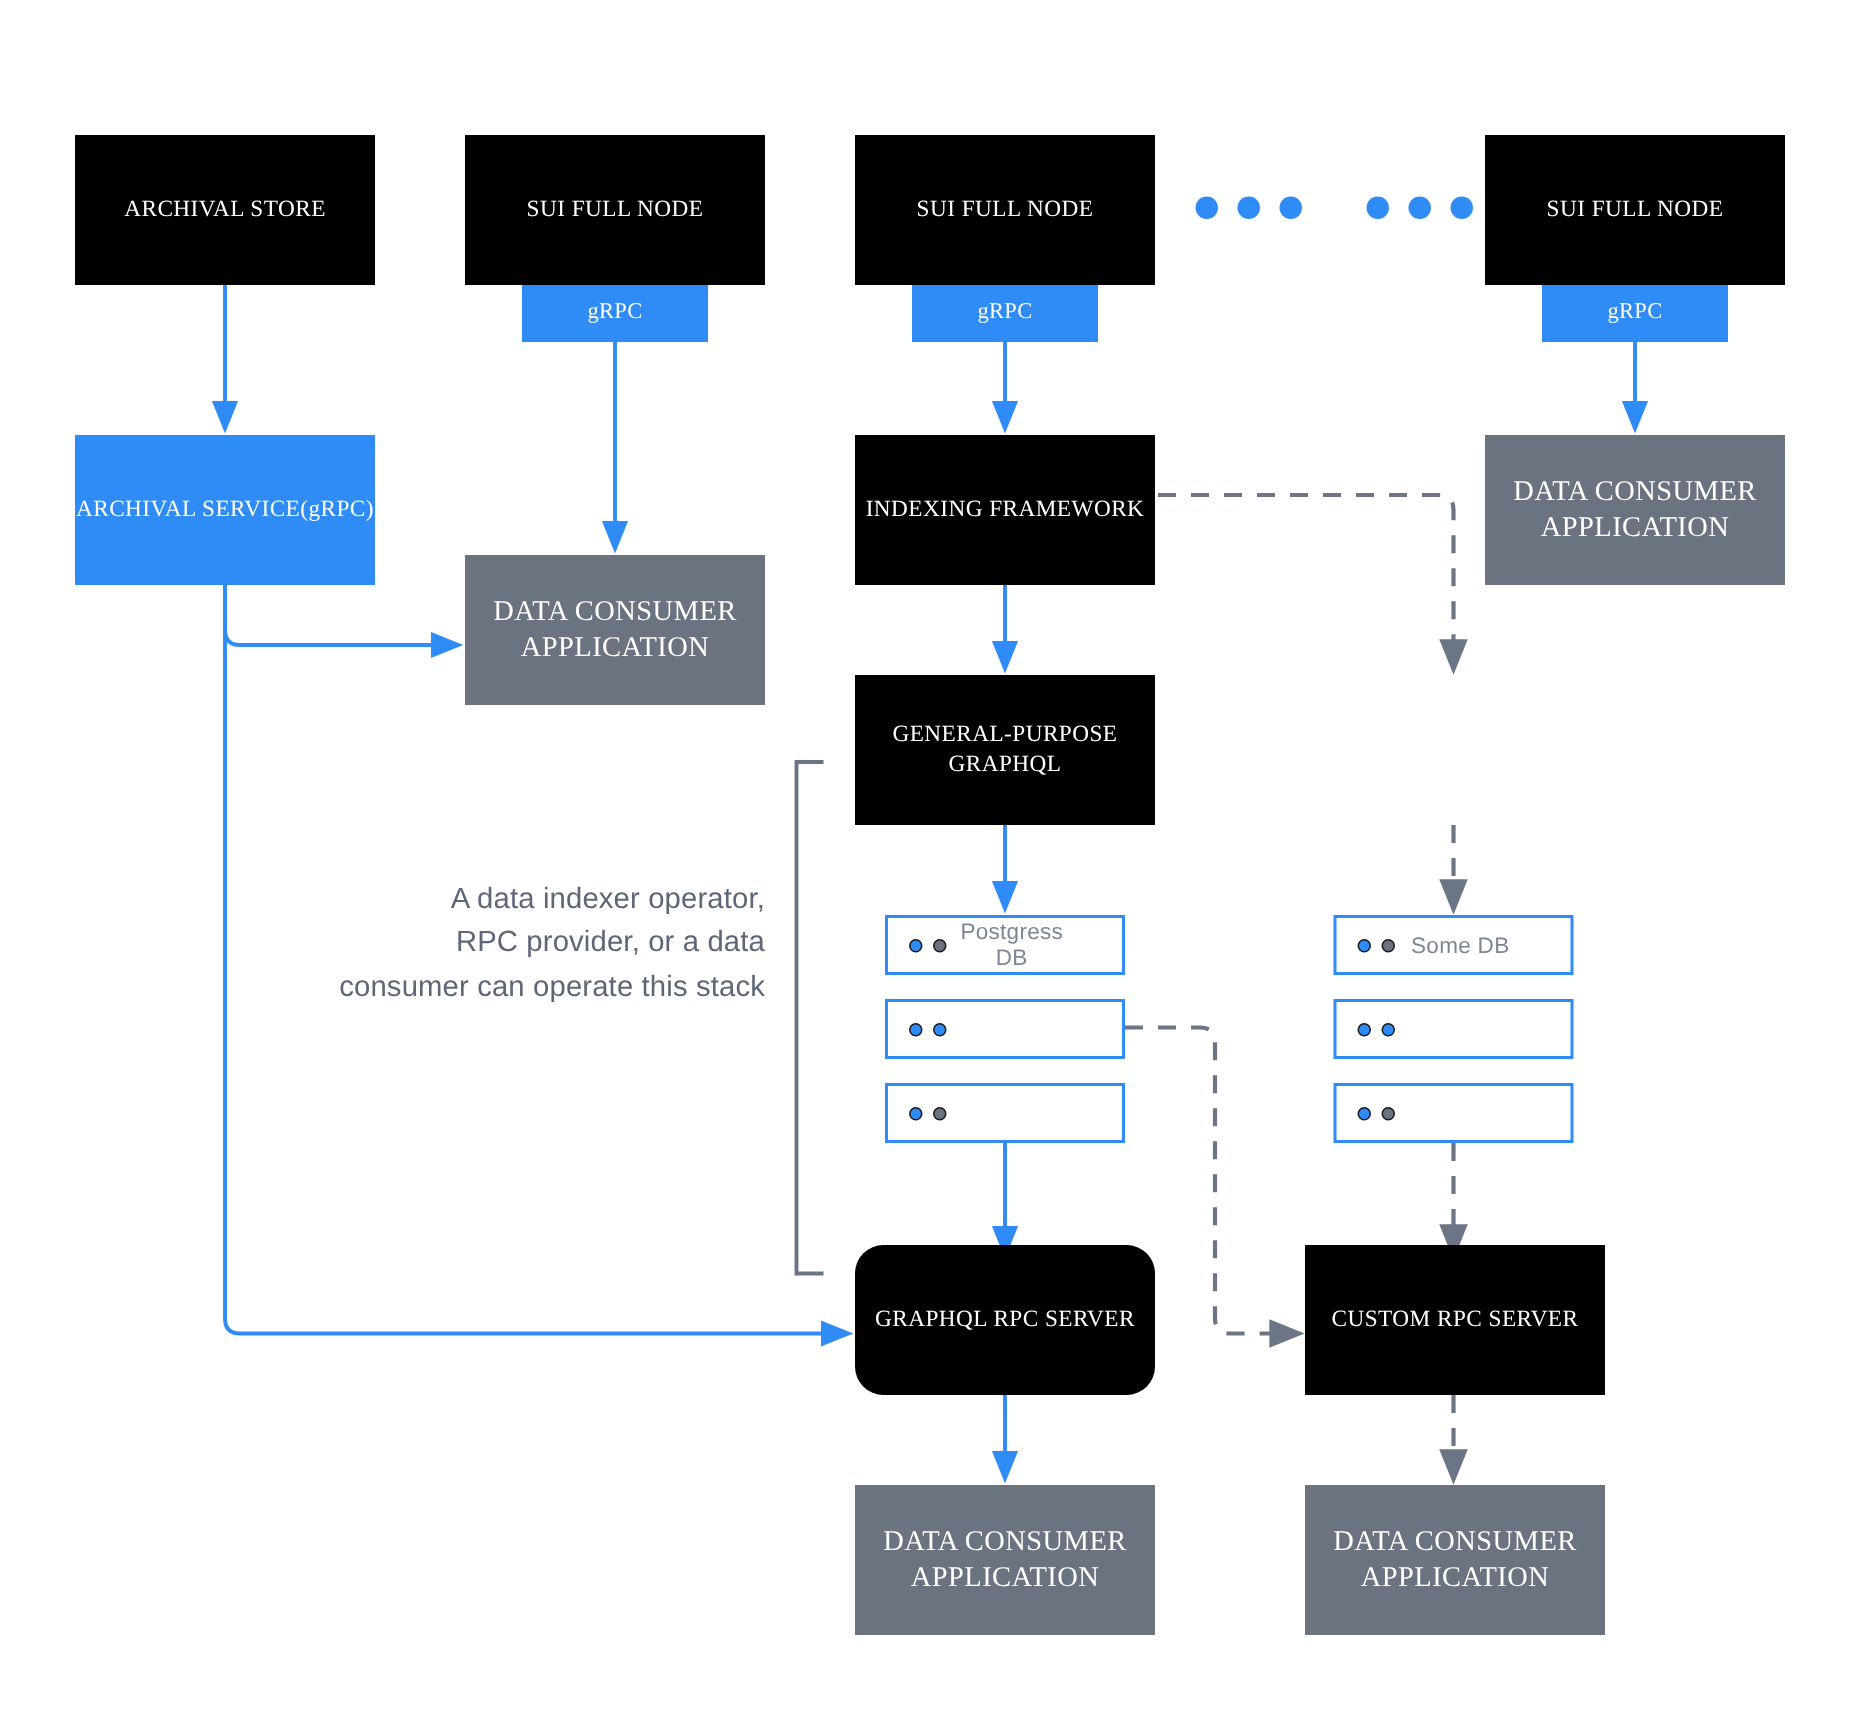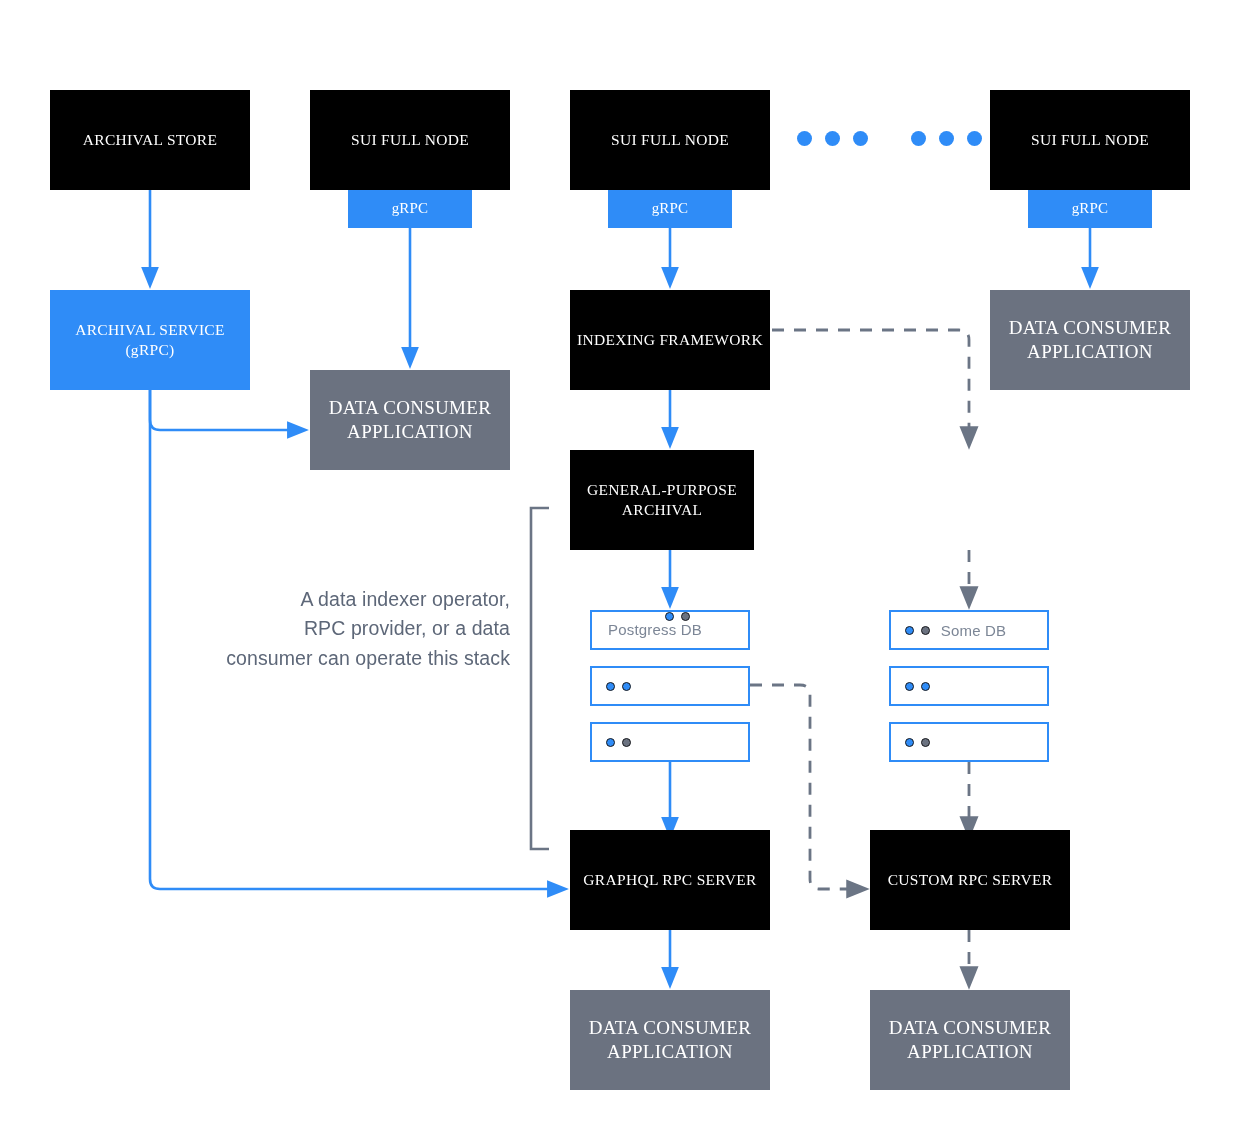--- a/index.html
+++ b/index.html
@@ -130,46 +130,46 @@
   <div class="node chip-blue" style="left:348px;top:190px;width:124px;height:38px;">
     <span>gRPC</span>
   </div>
   <div class="node chip-blue" style="left:608px;top:190px;width:124px;height:38px;">
     <span>gRPC</span>
   </div>
   <div class="node chip-blue" style="left:1028px;top:190px;width:124px;height:38px;">
     <span>gRPC</span>
   </div>
 
-  <div class="node node-blue" style="left:50px;top:290px;width:200px;height:100px;flex-direction:column;text-align:center;">
+  <div class="node node-blue" style="left:50px;top:290px;width:200px;height:100px;flex-direction:row;text-align:center;">
     <span>ARCHIVAL SERVICE</span>
     <span>(gRPC)</span>
   </div>
 
   <div class="node node-black" style="left:570px;top:290px;width:200px;height:100px;">
     <span>INDEXING FRAMEWORK</span>
   </div>
 
   <div class="node node-gray" style="left:990px;top:290px;width:200px;height:100px;flex-direction:column;">
     <span>DATA CONSUMER</span>
     <span>APPLICATION</span>
   </div>
 
   <div class="node node-gray" style="left:310px;top:370px;width:200px;height:100px;flex-direction:column;">
     <span>DATA CONSUMER</span>
     <span>APPLICATION</span>
   </div>
 
-  <div class="node node-black" style="left:570px;top:450px;width:184px;height:100px;flex-direction:column;">
+  <div class="node node-black" style="left:570px;top:450px;width:200px;height:100px;flex-direction:column;">
     <span>GENERAL-PURPOSE</span>
-    <span>ARCHIVAL</span>
-  </div>
-
-
-  <div class="db-box" style="left:590px;top:610px;width:160px;height:40px;flex-direction:column;">
+    <span>GRAPHQL</span>
+  </div>
+
+
+  <div class="db-box" style="left:590px;top:610px;width:160px;height:40px;">
     <span class="db-dots">
       <span class="dot-s dot-blue"></span>
       <span class="dot-s dot-gray"></span>
     </span>
     <span class="db-label">Postgress DB</span>
   </div>
 
   <div class="db-box" style="left:590px;top:666px;width:160px;height:40px;">
     <span class="db-dots">
       <span class="dot-s dot-blue"></span>
@@ -209,21 +209,21 @@
     </span>
     <span class="db-label"></span>
   </div>
 
   <div class="annotation" style="left:180px;top:585px;width:330px;">
     <div>A data indexer operator,</div>
     <div>RPC provider, or a data</div>
     <div>consumer can operate this stack</div>
   </div>
 
-  <div class="node node-black" style="left:570px;top:830px;width:200px;height:100px;">
+  <div class="node node-black" style="left:570px;top:830px;width:200px;height:100px;border-radius:19px;">
     <span>GRAPHQL RPC SERVER</span>
   </div>
 
   <div class="node node-black" style="left:870px;top:830px;width:200px;height:100px;">
     <span>CUSTOM RPC SERVER</span>
   </div>
 
   <div class="node node-gray" style="left:570px;top:990px;width:200px;height:100px;flex-direction:column;">
     <span>DATA CONSUMER</span>
     <span>APPLICATION</span>

